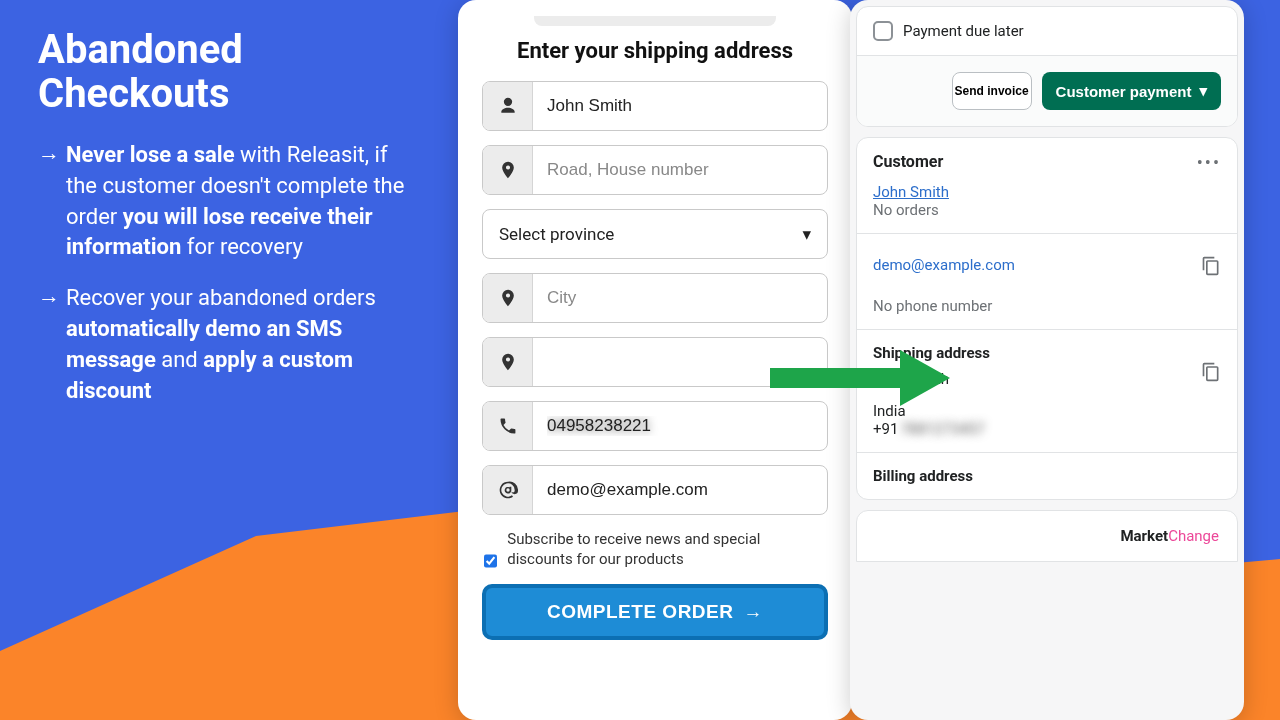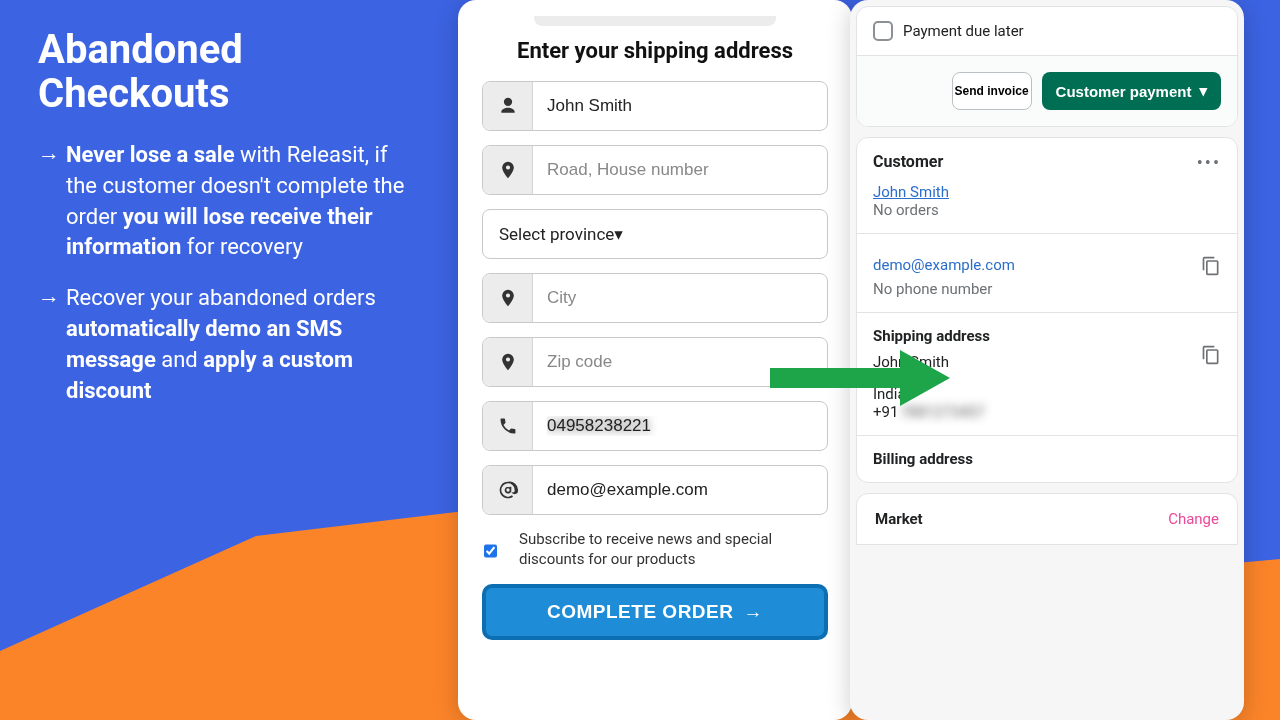--- a/index.html
+++ b/index.html
@@ -83,32 +83,32 @@
     border: none;
     flex: 1;
     padding: 0 14px;
     font-size: 17px;
     color: #222;
     background: transparent;
     outline: none;
   }
   .fgroup input::placeholder { color: #888; }
   .fselect {
-    display: flex; align-items: center; 
+    display: flex; align-items: center; justify-content: space-between;
     border: 1px solid #c9c9c9;
     border-radius: 8px;
     height: 50px;
     padding: 0 16px;
     margin-bottom: 14px;
     font-size: 17px;
     color: #222;
     cursor: pointer;
   }
   .blurred { color: transparent; text-shadow: 0 0 8px #555; user-select: none; }
-  .chk-row { display: flex; align-items: center; gap: 22px; margin: 6px 2px 14px 2px; }
+  .chk-row { display: flex; align-items: flex-end; gap: 10px; margin: 6px 2px 14px 2px; }
   .chk-row input[type=checkbox] { width: 18px; height: 18px; accent-color: #1e73e8; margin-top: 3px; }
   .chk-row label { font-size: 15px; color: #333; line-height: 1.35; }
   .complete-btn {
     width: 100%;
     height: 56px;
     background: #1e8cd6;
     border: 4px solid #0c6fb3;
     border-radius: 10px;
     color: #fff;
     font-size: 19px;
@@ -157,21 +157,21 @@
     display: flex; align-items: center; gap: 8px; cursor: pointer;
   }
   .sec-head { display: flex; justify-content: space-between; align-items: flex-start; }
   .sec-head h3 { font-size: 16px; font-weight: 700; }
   .dots { font-size: 18px; letter-spacing: 2px; color: #6d7175; cursor: pointer; }
   .link { color: #2c6ecb; text-decoration: underline; cursor: pointer; }
   .muted { color: #6d7175; }
   .copy-icon { float: right; color: #6d7175; cursor: pointer; }
   .admin-sub { margin-top: 16px; font-weight: 700; font-size: 15px; }
   .market-row {
-    display: flex; justify-content: space-between; align-items: center;
+    display: flex; justify-content: flex-end; align-items: center;
     padding: 16px 18px; background: #fff;
     margin: 10px 6px 0 6px;
     border: 1px solid #e1e3e5; border-radius: 12px 12px 0 0;
   }
   .market-row .change { color: #ec4899; cursor: pointer; }
 
   
   .green-arrow {
     position: absolute;
     left: 770px; top: 350px;
@@ -238,21 +238,20 @@
       </div>
       <input placeholder="City" style="">
     </div>
 
     <div class="fgroup">
       <div class="icon-cell">
         <svg class="ico" viewBox="0 0 24 24">
             <path d="M12 2a7 7 0 0 0-7 7c0 5 7 13 7 13s7-8 7-13a7 7 0 0 0-7-7Zm0 9.5A2.5 2.5 0 1 1 14.5 9 2.5 2.5 0 0 1 12 11.5Z"></path>
           </svg>
       </div>
-      <input placeholder="Zip code" style="">
     </div>
 
     <div class="fgroup">
       <div class="icon-cell">
         <svg class="ico" viewBox="0 0 24 24">
             <path d="M6.6 10.8a15 15 0 0 0 6.6 6.6l2.2-2.2a1 1 0 0 1 1-.25 11 11 0 0 0 3.5.55 1 1 0 0 1 1 1V20a1 1 0 0 1-1 1A17 17 0 0 1 3 4a1 1 0 0 1 1-1h3.5a1 1 0 0 1 1 1 11 11 0 0 0 .55 3.5 1 1 0 0 1-.25 1Z"></path>
           </svg>
       </div>
       <input class="blurred" value="04958238221" style="">
     </div>
@@ -306,21 +305,21 @@
 
       <div class="admin-row">
         <div style="margin-top:8px;">
           <span class="copy-icon">
             <svg class="ico" viewBox="0 0 24 24" style="fill:#6d7175">
                 <path d="M16 1H4a2 2 0 0 0-2 2v14h2V3h12Zm3 4H8a2 2 0 0 0-2 2v14a2 2 0 0 0 2 2h11a2 2 0 0 0 2-2V7a2 2 0 0 0-2-2Zm0 16H8V7h11Z"></path>
               </svg>
           </span>
           <a class="link" style="text-decoration:none;">demo@example.com</a>
         </div>
-        <div class="muted" style="margin-top:6px;">No phone number</div>
+        <div class="muted" style="margin-top:23px;">No phone number</div>
       </div>
 
       <div class="admin-row">
         <div class="admin-sub" style="margin-top:0;">Shipping address</div>
         <span class="copy-icon">
           <svg class="ico" viewBox="0 0 24 24" style="fill:#6d7175">
               <path d="M16 1H4a2 2 0 0 0-2 2v14h2V3h12Zm3 4H8a2 2 0 0 0-2 2v14a2 2 0 0 0 2 2h11a2 2 0 0 0 2-2V7a2 2 0 0 0-2-2Zm0 16H8V7h11Z"></path>
             </svg>
         </span>
         <div style="margin-top:8px;">John Smith</div>

